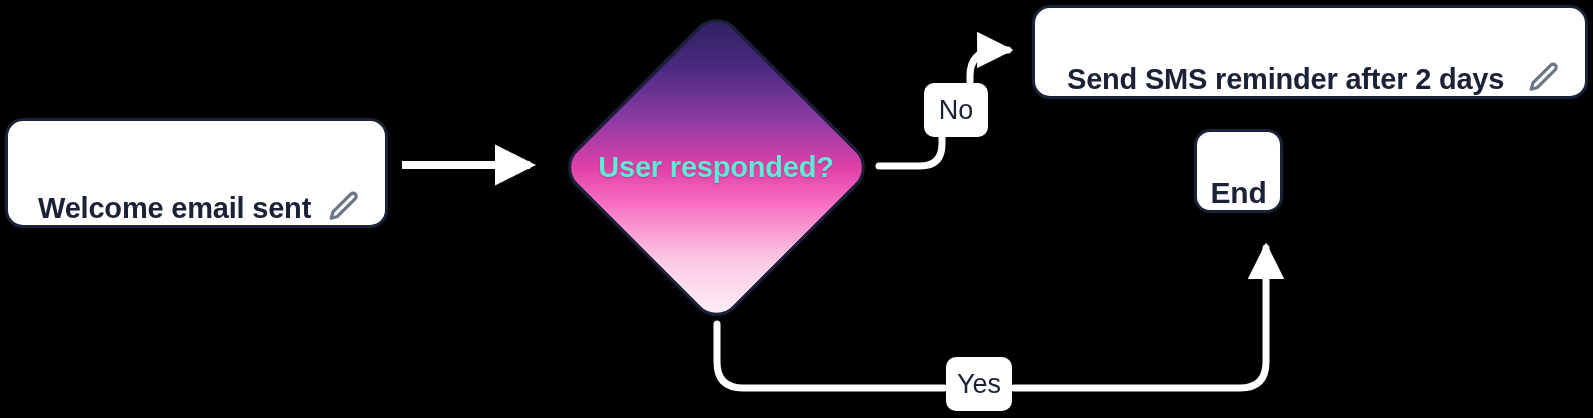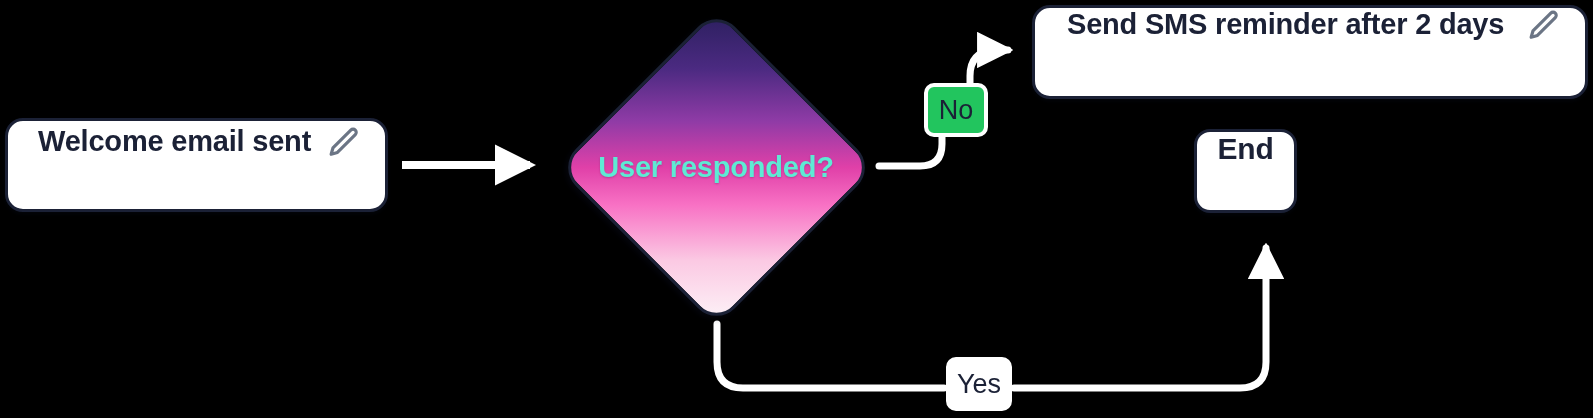--- a/index.html
+++ b/index.html
@@ -26,60 +26,60 @@
   }
 
   
   .node-box {
     position: absolute;
     box-sizing: border-box;
     background: #ffffff;
     border: 3px solid #1b2136;
     border-radius: 18px;
     display: flex;
-    align-items: flex-start;
+    align-items: flex-end;
     box-shadow: 0 2px 4px rgba(10,14,30,0.35);
   }
   .node-label {
     color: #1b2136;
     font-size: 29px;
     font-weight: 600;
     letter-spacing: -0.2px;
     white-space: nowrap;
   }
   .pencil-icon {
     display: block;
     flex: 0 0 auto;
   }
 
   
   #node-welcome {
     left: 5px;
     top: 118px;
     width: 383px;
-    height: 94px;
+    height: 110px;
     padding: 4px 24px 0 30px;
     justify-content: space-between;
   }
 
   
   #node-sms {
     left: 1032px;
     top: 5px;
     width: 556px;
     height: 94px;
     padding: 0 24px 0 32px;
     justify-content: space-between;
   }
 
   
   #node-end {
     left: 1194px;
     top: 129px;
-    width: 103px;
+    width: 89px;
     height: 84px;
     border-radius: 16px;
     justify-content: center;
   }
   #node-end .node-label { font-size: 30px; }
 
   
   #node-decision {
     position: absolute;
     left: 557px;
@@ -138,21 +138,21 @@
     color: #1b2136;
     font-size: 27px;
     font-weight: 400;
     white-space: nowrap;
   }
   #label-no {
     left: 924px;
     top: 83px;
     width: 64px;
     height: 54px;
-    background: #22c55e;
+    background: #ffffff;
   }
   #label-yes {
     left: 946px;
     top: 357px;
     width: 66px;
     height: 54px;
     background: #ffffff;
   }
 </style>
 </head>

